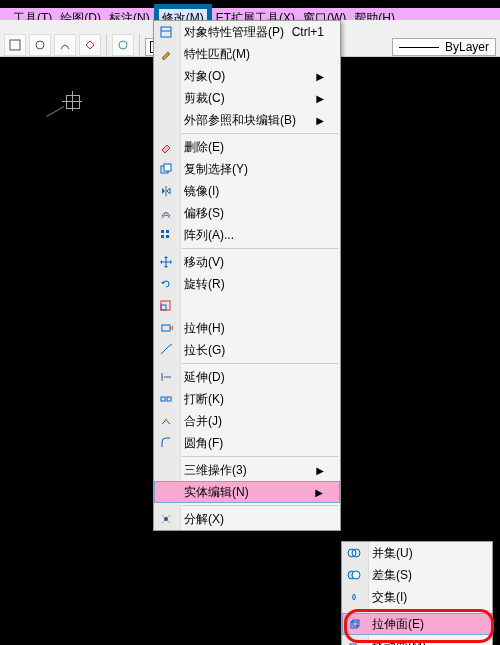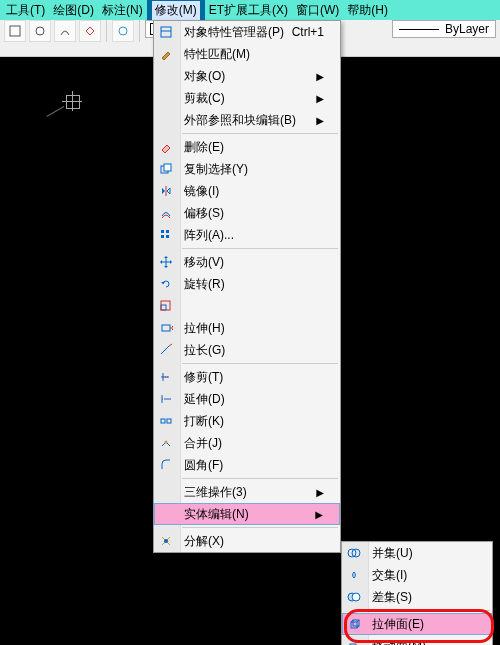--- a/index.html
+++ b/index.html
@@ -1,19 +1,19 @@
 <!DOCTYPE html>
 <html><head>
 <meta charset="utf-8">
 <style>
 html,body{margin:0;padding:0;font-family:"Microsoft YaHei","SimSun",sans-serif;font-size:12px;background:#000;width:500px;height:645px;overflow:hidden;position:relative}
-.menubar{position:absolute;top:0;left:0;right:0;height:20px;background:#5eead4;border-bottom:1px solid #ccc;display:flex;align-items:center;padding-left:2px;z-index:1}
+.menubar{position:absolute;top:8px;left:0;right:0;height:20px;background:#f0abfc;border-bottom:1px solid #ccc;display:flex;align-items:center;padding-left:9px;z-index:1}
 .menubar .mi{padding:2px 4px;cursor:default;color:#000}
 .menubar .mi.active{background:#d6e8ff;border:5px solid #0369a1;padding:1px 3px}
-.toolbar{position:absolute;top:20px;left:0;right:0;height:36px;background:#f0f0f0;border-bottom:1px solid #ccc;display:flex;align-items:flex-start;gap:3px;padding:0 4px;z-index:1}
+.toolbar{position:absolute;top:20px;left:0;right:0;height:36px;background:#f0f0f0;border-bottom:1px solid #ccc;display:flex;align-items:flex-end;gap:3px;padding:0 4px;z-index:1}
 .tbtn{width:20px;height:20px;border:1px solid #ddd;background:#fafafa;display:flex;align-items:center;justify-content:center}
 .sep{width:1px;height:22px;background:#ccc;margin:0 2px}
 .bylayer{display:flex;align-items:center;gap:4px;border:1px solid #aaa;padding:1px 4px;background:#fff;color:#000}
 .bylayer .sq{width:10px;height:10px;border:1px solid #000;background:#fff}
 .linetype{margin-left:auto;display:flex;align-items:center;gap:6px;border:1px solid #aaa;padding:1px 6px;background:#fff;color:#000}
 .linetype .line{width:40px;height:1px;background:#000}
 .canvas{position:absolute;top:56px;left:0;right:0;bottom:0;background:#000}
 .cursor-mark{position:absolute;top:95px;left:66px;width:12px;height:12px;border:1px solid #aaa}
 .cursor-mark::before,.cursor-mark::after{content:"";position:absolute;background:#aaa}
 .cursor-mark::before{width:1px;height:20px;left:5px;top:-5px}
@@ -216,29 +216,20 @@
             <line x1="2" y1="11" x2="10" y2="3" stroke="#06c"></line>
             <line x1="10" y1="3" x2="13" y2="1" stroke="#c33"></line>
           </svg>
         </div>
         <span class="lbl">拉长(G)</span>
       </div>
       <div class="msep"></div>
       <div class="row">
         <div class="ic">
           <svg width="14" height="14">
-            <path d="M4 3 L4 11 M2 7 L10 7" stroke="#06c"></path>
-            <line x1="4" y1="7" x2="10" y2="7" stroke="#c33" stroke-dasharray="1,1"></line>
-          </svg>
-        </div>
-        <span class="lbl">修剪(T)</span>
-      </div>
-      <div class="row">
-        <div class="ic">
-          <svg width="14" height="14">
             <line x1="3" y1="3" x2="3" y2="11" stroke="#06c"></line>
             <line x1="6" y1="7" x2="12" y2="7" stroke="#06c"></line>
             <line x1="3" y1="7" x2="6" y2="7" stroke="#c33" stroke-dasharray="1,1"></line>
           </svg>
         </div>
         <span class="lbl">延伸(D)</span>
       </div>
       <div class="row">
         <div class="ic">
           <svg width="14" height="14">
@@ -297,33 +288,33 @@
           <svg width="14" height="14">
             <circle cx="5" cy="7" r="4" fill="none" stroke="#06c"></circle>
             <circle cx="9" cy="7" r="4" fill="none" stroke="#06c"></circle>
           </svg>
         </div>
         <span class="lbl">并集(U)</span>
       </div>
       <div class="row">
         <div class="ic">
           <svg width="14" height="14">
-            <path d="M7 4 A4 4 0 0 1 7 10 A4 4 0 0 1 7 4" fill="#cde" stroke="#06c"></path>
-          </svg>
-        </div>
-        <span class="lbl">交集(I)</span>
-      </div>
-      <div class="row">
-        <div class="ic">
-          <svg width="14" height="14">
             <circle cx="5" cy="7" r="4" fill="#cde" stroke="#06c"></circle>
             <circle cx="9" cy="7" r="4" fill="#fff" stroke="#06c"></circle>
           </svg>
         </div>
         <span class="lbl">差集(S)</span>
+      </div>
+      <div class="row">
+        <div class="ic">
+          <svg width="14" height="14">
+            <path d="M7 4 A4 4 0 0 1 7 10 A4 4 0 0 1 7 4" fill="#cde" stroke="#06c"></path>
+          </svg>
+        </div>
+        <span class="lbl">交集(I)</span>
       </div>
       <div class="msep"></div>
       <div class="row sel">
         <div class="ic">
           <svg width="14" height="14">
             <rect x="3" y="5" width="6" height="6" fill="none" stroke="#06c"></rect>
             <rect x="5" y="3" width="6" height="6" fill="none" stroke="#06c"></rect>
             <line x1="3" y1="5" x2="5" y2="3" stroke="#06c"></line>
             <line x1="9" y1="5" x2="11" y2="3" stroke="#06c"></line>
             <line x1="9" y1="11" x2="11" y2="9" stroke="#06c"></line>

